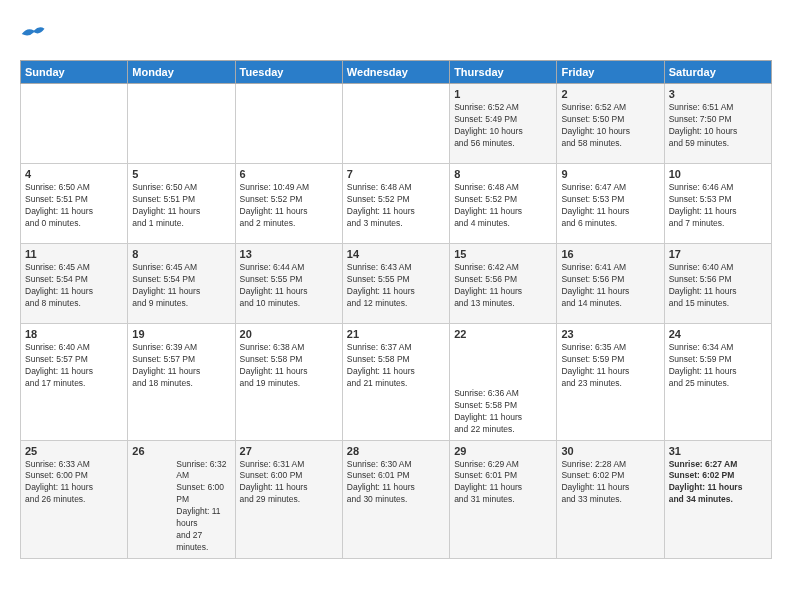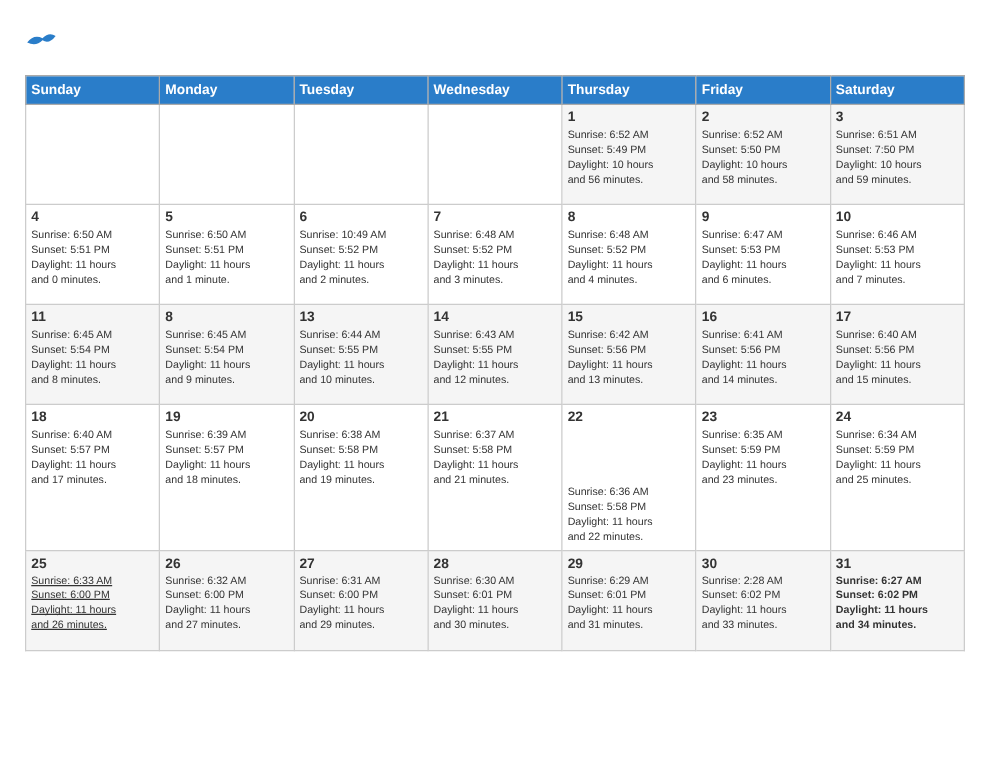--- a/index.html
+++ b/index.html
@@ -305,28 +305,28 @@
             <span class="day-num">24</span>
             <div class="cell-info" style="white-space: pre-line;">Sunrise: 6:34 AM
 Sunset: 5:59 PM
 Daylight: 11 hours
 and 25 minutes.</div>
           </td>
         </tr>
         <tr>
           <td>
             <span class="day-num">25</span>
-            <div class="cell-info" style="white-space: pre-line; text-decoration: underline;">Sunrise: 6:33 AM
+            <div class="cell-info" style="white-space: pre-line;">Sunrise: 6:33 AM
 Sunset: 6:00 PM
 Daylight: 11 hours
 and 26 minutes.</div>
           </td>
           <td>
             <span class="day-num">26</span>
-            <div class="cell-info" style="white-space: pre-line;">Sunrise: 6:32 AM
+            <div class="cell-info" style="white-space: pre-line; margin-left: 44px;">Sunrise: 6:32 AM
 Sunset: 6:00 PM
 Daylight: 11 hours
 and 27 minutes.</div>
           </td>
           <td>
             <span class="day-num">27</span>
             <div class="cell-info" style="white-space: pre-line;">Sunrise: 6:31 AM
 Sunset: 6:00 PM
 Daylight: 11 hours
 and 29 minutes.</div>

